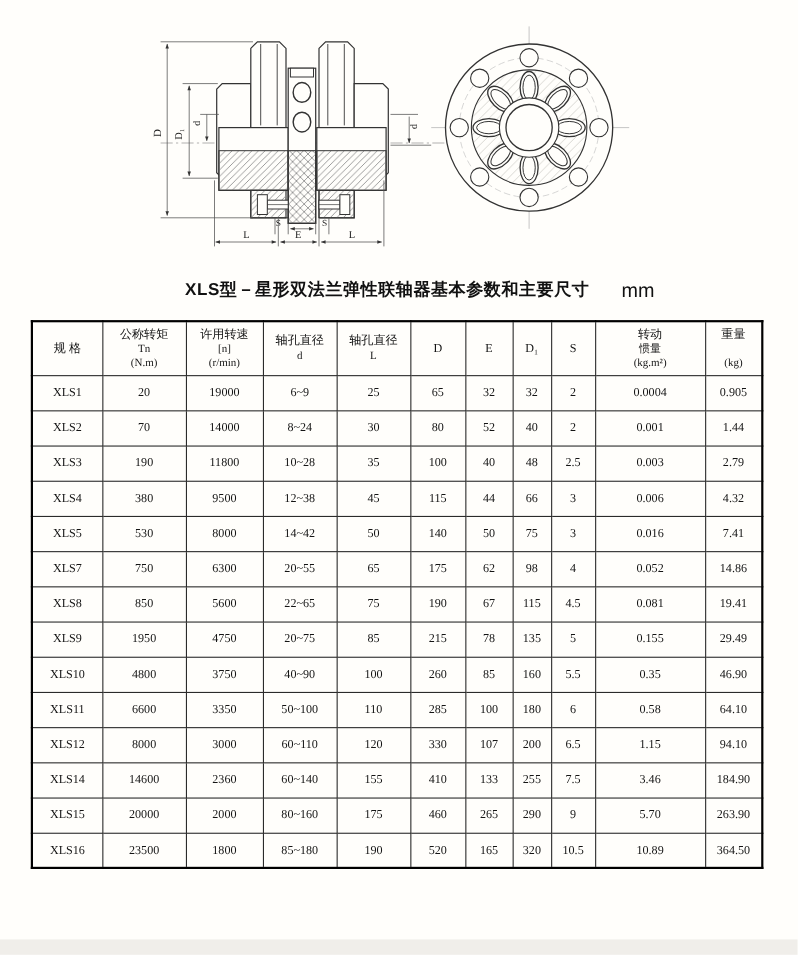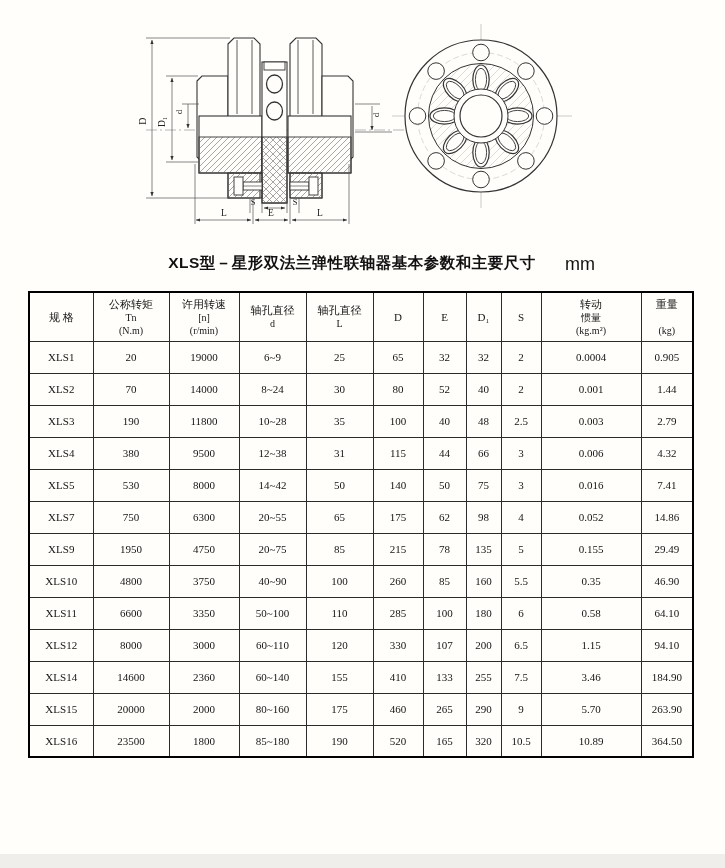--- a/index.html
+++ b/index.html
@@ -287,21 +287,21 @@
         <td>48</td>
         <td>2.5</td>
         <td>0.003</td>
         <td>2.79</td>
       </tr>
       <tr>
         <td>XLS4</td>
         <td>380</td>
         <td>9500</td>
         <td>12~38</td>
-        <td>31</td>
+        <td>45</td>
         <td>115</td>
         <td>44</td>
         <td>66</td>
         <td>3</td>
         <td>0.006</td>
         <td>4.32</td>
       </tr>
       <tr>
         <td>XLS5</td>
         <td>530</td>
@@ -322,20 +322,33 @@
         <td>20~55</td>
         <td>65</td>
         <td>175</td>
         <td>62</td>
         <td>98</td>
         <td>4</td>
         <td>0.052</td>
         <td>14.86</td>
       </tr>
       <tr>
+        <td>XLS8</td>
+        <td>850</td>
+        <td>5600</td>
+        <td>22~65</td>
+        <td>75</td>
+        <td>190</td>
+        <td>67</td>
+        <td>115</td>
+        <td>4.5</td>
+        <td>0.081</td>
+        <td>19.41</td>
+      </tr>
+      <tr>
         <td>XLS9</td>
         <td>1950</td>
         <td>4750</td>
         <td>20~75</td>
         <td>85</td>
         <td>215</td>
         <td>78</td>
         <td>135</td>
         <td>5</td>
         <td>0.155</td>

